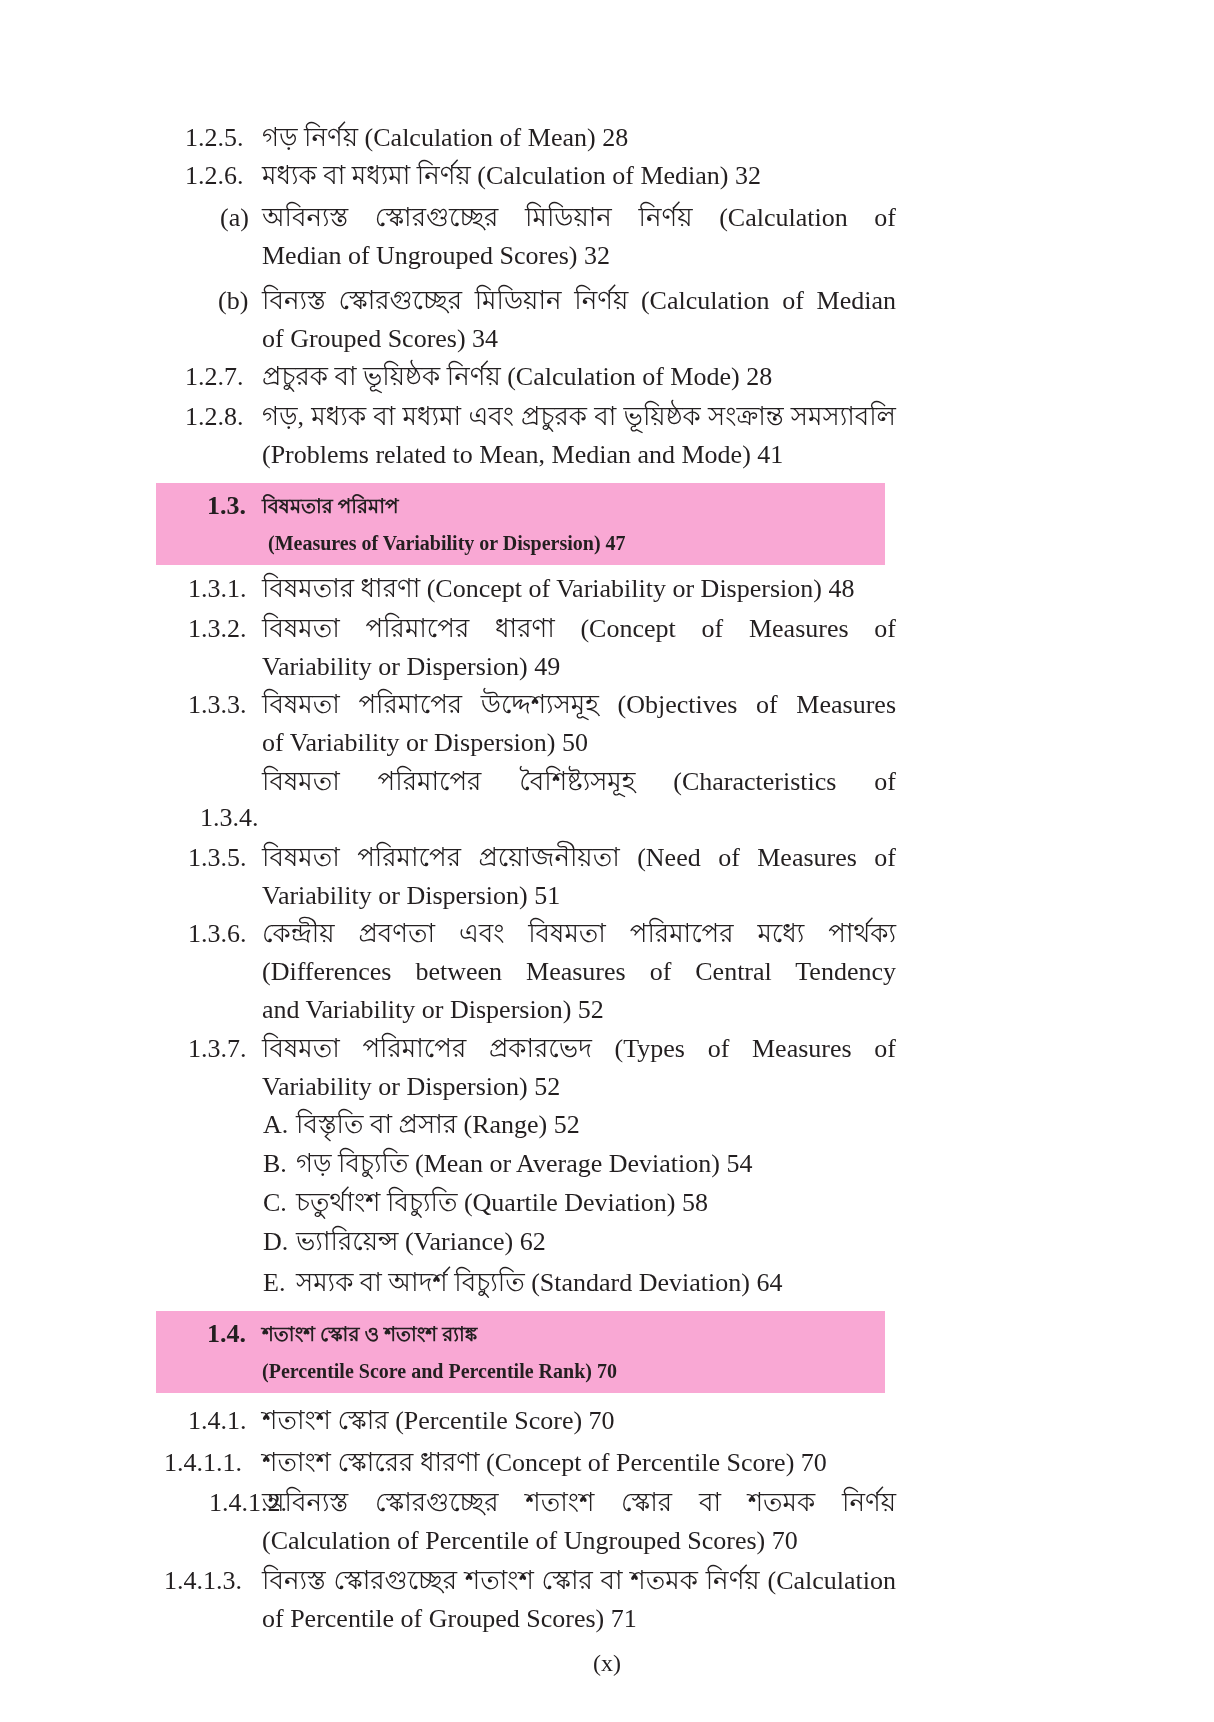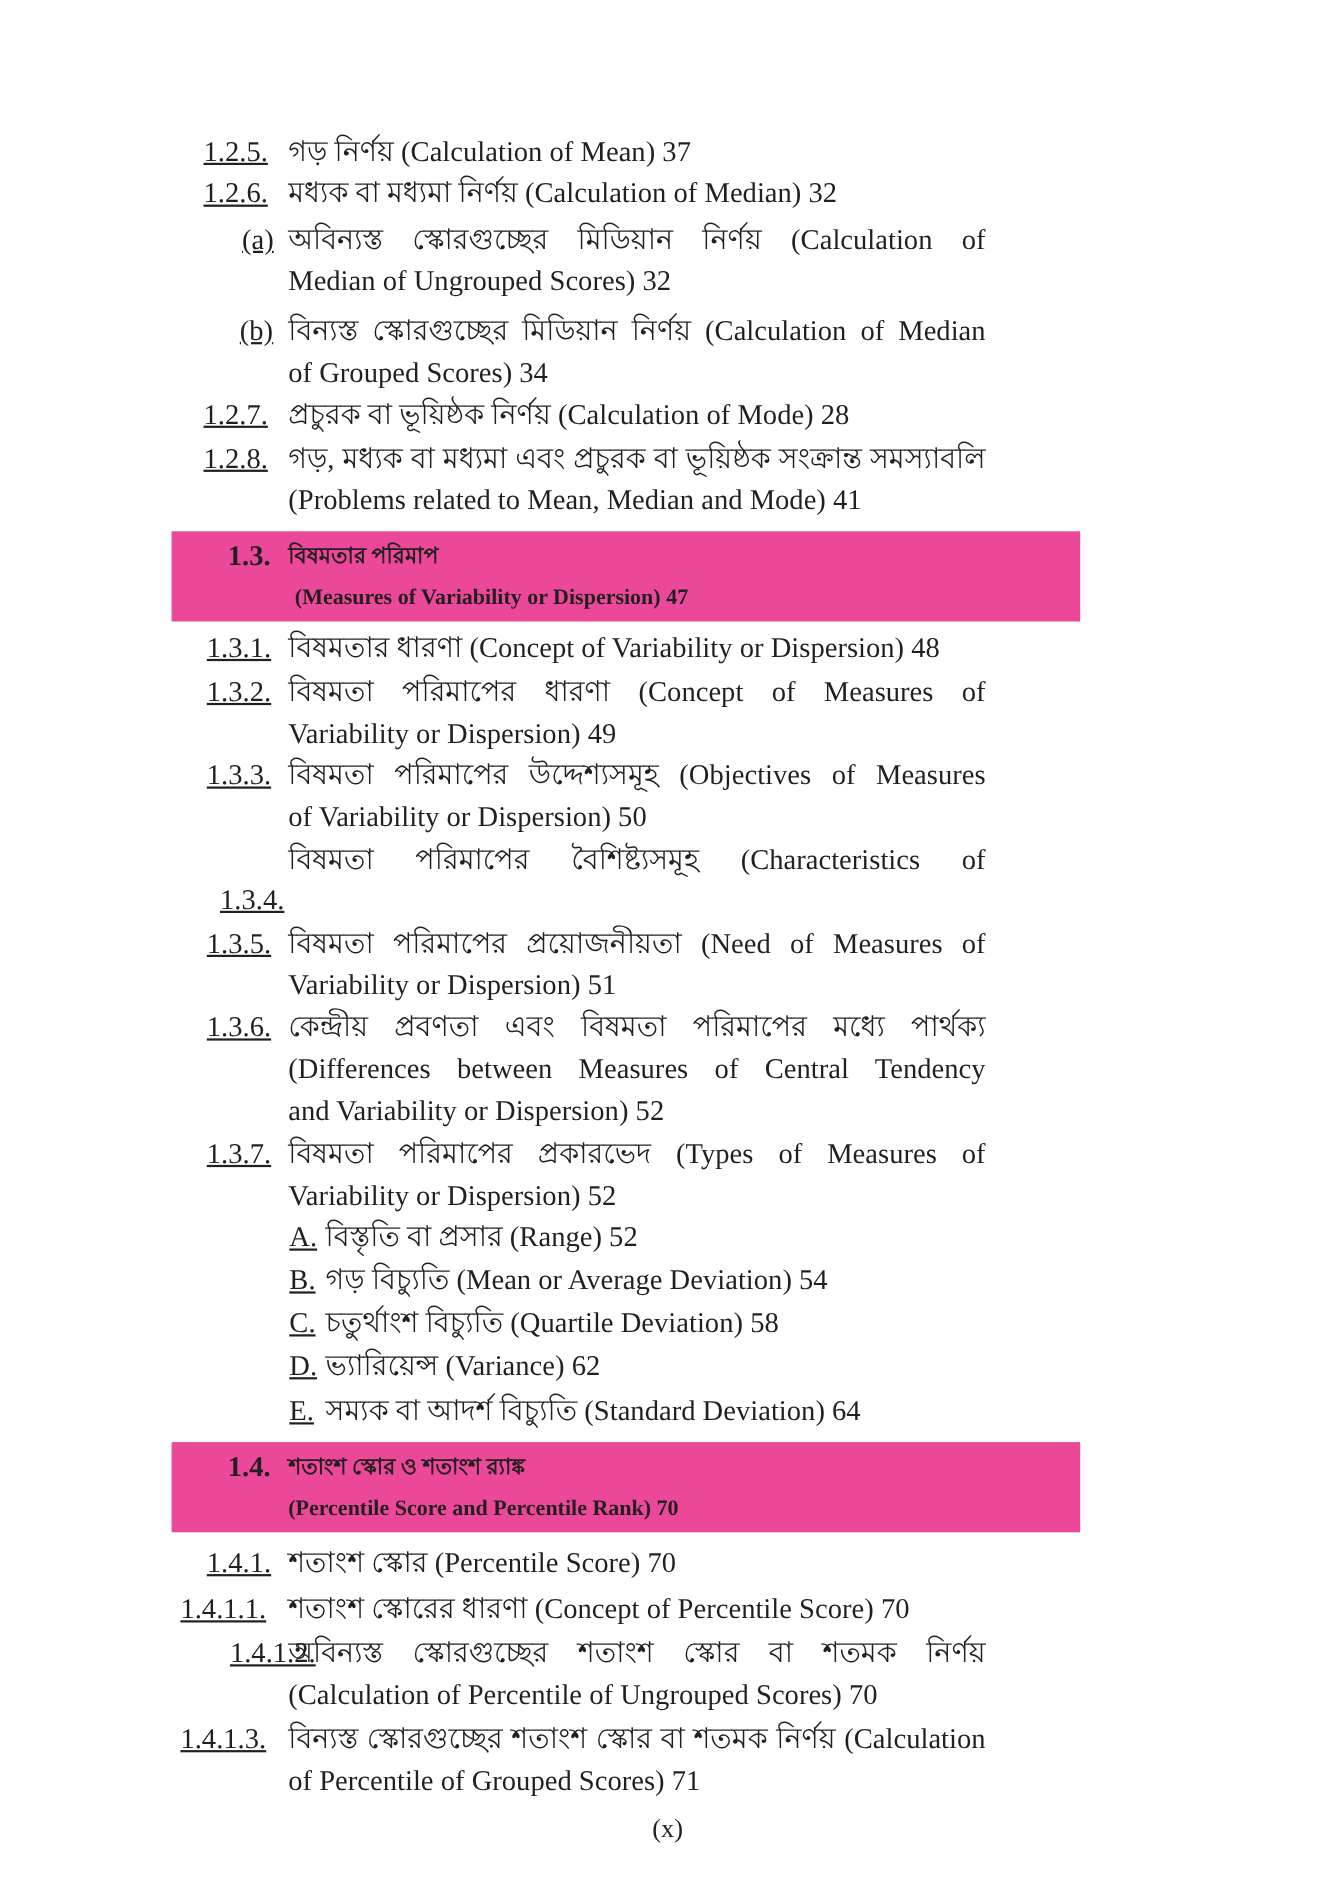--- a/index.html
+++ b/index.html
@@ -24,42 +24,41 @@
       position: absolute;
       left: 0;
       width: 1214px;
       font-size: 26px;
       line-height: 38px;
     }
     .entry .num {
       position: absolute;
       text-align: right;
       white-space: nowrap;
-      text-decoration: underline;
     }
     .entry .text {
       position: absolute;
       left: 262px;
       width: 634px;
       text-align: justify;
       text-align-last: left;
     }
     .entry .text span.line {
       display: block;
       text-align: justify;
       text-align-last: justify;
     }
     .entry .text span.line.last {
       text-align-last: left;
     }
     .band {
       position: absolute;
       left: 156px;
-      width: 826px;
-      background: #ec4899;
+      width: 729px;
+      background: #f9a8d4;
     }
     .band .bnum {
       position: absolute;
       left: 207px;
       font-weight: bold;
       font-size: 26px;
       line-height: 38px;
     }
     .band .btitle {
       position: absolute;
@@ -79,21 +78,21 @@
     }
   </style>
 </head>
 <body>
 
 <div class="page">
 
   <div class="entry" style="top:119px;">
     <span class="num" style="left:185px;">1.2.5.</span>
     <span class="text">
-      <span class="line last">গড় নির্ণয় (Calculation of Mean) 37</span>
+      <span class="line last">গড় নির্ণয় (Calculation of Mean) 28</span>
     </span>
   </div>
 
   <div class="entry" style="top:157px;">
     <span class="num" style="left:185px;">1.2.6.</span>
     <span class="text">
       <span class="line last">মধ্যক বা মধ্যমা নির্ণয় (Calculation of Median) 32</span>
     </span>
   </div>
 

